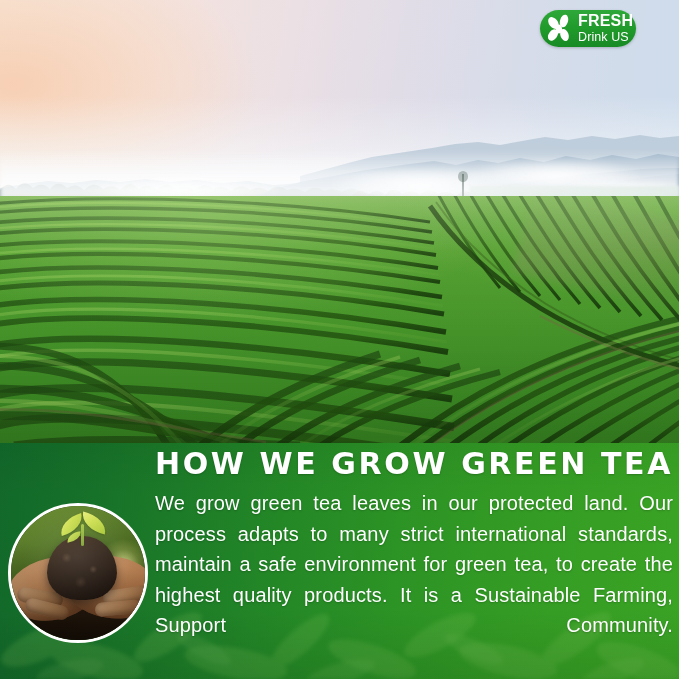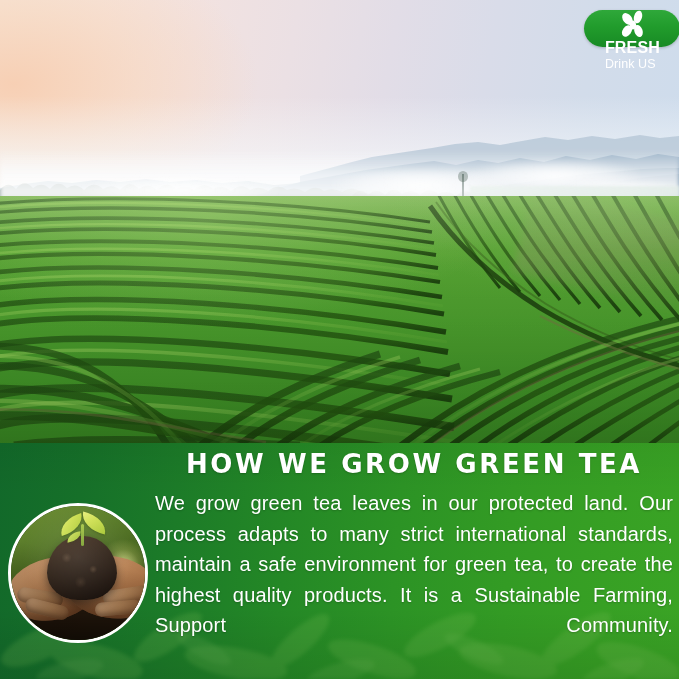--- a/index.html
+++ b/index.html
@@ -232,21 +232,21 @@
 
   
   .text-block {
     position:absolute;
     left:155px; top:449px; width:518px;
     z-index:6;
   }
   .headline {
     font-family:"DejaVu Sans", sans-serif;
     font-weight:bold;
-    font-size:26px;
+    font-size:30px;
     line-height:30px;
     letter-spacing:2.6px;
     color:#ffffff;
     text-align:center;
     white-space:nowrap;
     text-shadow:0 1px 2px rgba(0,0,0,.22);
     margin-bottom:9px;
   }
   .body-copy {
     font-family:"Liberation Sans", sans-serif;
@@ -260,29 +260,28 @@
   }
   .body-copy::after {
     content:"";
     display:inline-block;
     width:100%;
   }
 
   
   .badge {
     position:absolute;
-    left:584px; top:10px;
+    left:540px; top:10px;
     width:96px; height:37px;
     border-radius:19px;
     background:linear-gradient(180deg, #2fa83a 0%, #219c2c 45%, #188a24 100%);
     box-shadow:0 1px 3px rgba(0,0,0,.22);
     display:flex;
     align-items:center;
     z-index:8;
-    flex-direction:column;
   }
   .badge-leaves {
     width:32px; height:30px;
     margin-left:5px;
     flex:0 0 auto;
     position:relative;
   }
   .badge-leaves svg { display:block; }
   .badge-text {
     display:flex;

